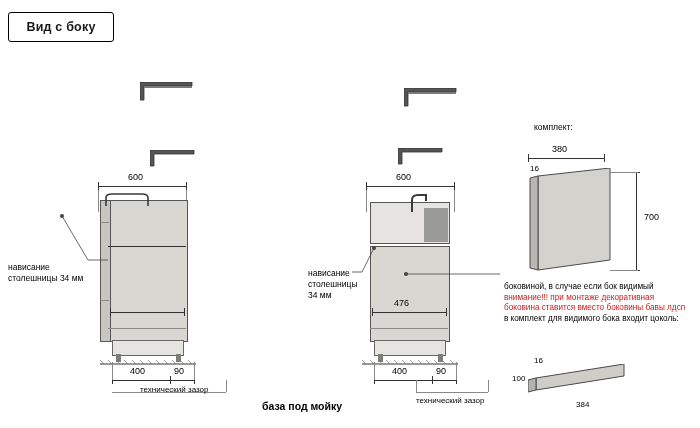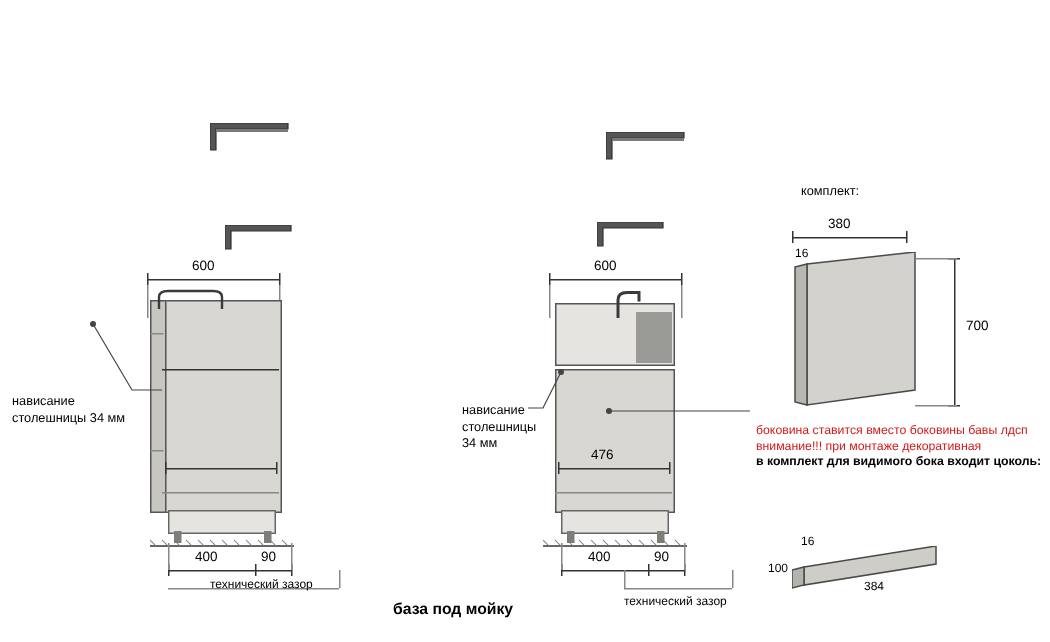--- a/index.html
+++ b/index.html
@@ -70,20 +70,23 @@
   }
   .dark-fill { background: #9a9a96; }
 
   svg { display: block; }
 </style>
 </head>
 <body>
 
 <div id="canvas">
 
+  <div class="abs title-box">
+    <span>Вид с боку</span>
+  </div>
 
   <svg class="abs" style="left:140px; top:82px;" width="60" height="26">
     <path d="M0,0 L52,0 L52,4 L4,4 L4,18 L0,18 Z" fill="#555" stroke="#333" stroke-width="0.8"></path>
     <rect x="4" y="4" width="48" height="2" fill="#7a7a7a"></rect>
   </svg>
 
   <svg class="abs" style="left:150px; top:150px;" width="50" height="22">
     <path d="M0,0 L44,0 L44,4 L4,4 L4,16 L0,16 Z" fill="#555" stroke="#333" stroke-width="0.8"></path>
   </svg>
 
@@ -276,27 +279,28 @@
   <div class="abs">
     <div class="abs line-v" style="left:636px; top:172px; height:98px;"></div>
     <div class="abs line-h" style="left:632px; top:172px; width:8px;"></div>
     <div class="abs line-h" style="left:632px; top:270px; width:8px;"></div>
     <div class="abs dim-txt" style="left:644px; top:212px;">700</div>
     <div class="abs thin-h" style="left:610px; top:172px; width:28px;"></div>
     <div class="abs thin-h" style="left:610px; top:270px; width:28px;"></div>
   </div>
 
   <div class="abs" style="left:504px; top:282px; width:196px;">
+    <div class="lbl" style="font-size:8.2px; line-height:10.5px;">боковиной, в случае если бок видимый</div>
+    <div class="lbl red" style="font-size:8.2px; line-height:10.5px;">внимание!!! при монтаже декоративная</div>
     <div class="lbl red" style="font-size:8.2px; line-height:10.5px;">боковина ставится вместо боковины бавы лдсп</div>
-    <div class="lbl red" style="font-size:8.2px; line-height:10.5px;">внимание!!! при монтаже декоративная</div>
-    <div class="lbl" style="font-size:8.2px; line-height:10.5px;font-weight:bold;">в комплект для видимого бока входит цоколь:</div>
+    <div class="lbl" style="font-size:8.2px; line-height:10.5px;">в комплект для видимого бока входит цоколь:</div>
   </div>
 
   <svg class="abs" style="left:528px; top:364px;" width="104" height="30">
     <polygon points="8,14 96,0 96,12 8,26" fill="#cfcdc8" stroke="#4a4a4a" stroke-width="1"></polygon>
     <polygon points="0,16 8,14 8,26 0,28" fill="#b5b3ae" stroke="#4a4a4a" stroke-width="1"></polygon>
   </svg>
 
   <div class="abs dim-txt-sm" style="left:534px; top:356px;">16</div>
   <div class="abs dim-txt-sm" style="left:512px; top:374px;">100</div>
-  <div class="abs dim-txt-sm" style="left:576px; top:386px;">384</div>
+  <div class="abs dim-txt-sm" style="left:576px; top:400px;">384</div>
 
 </div>
 
 </body></html>

